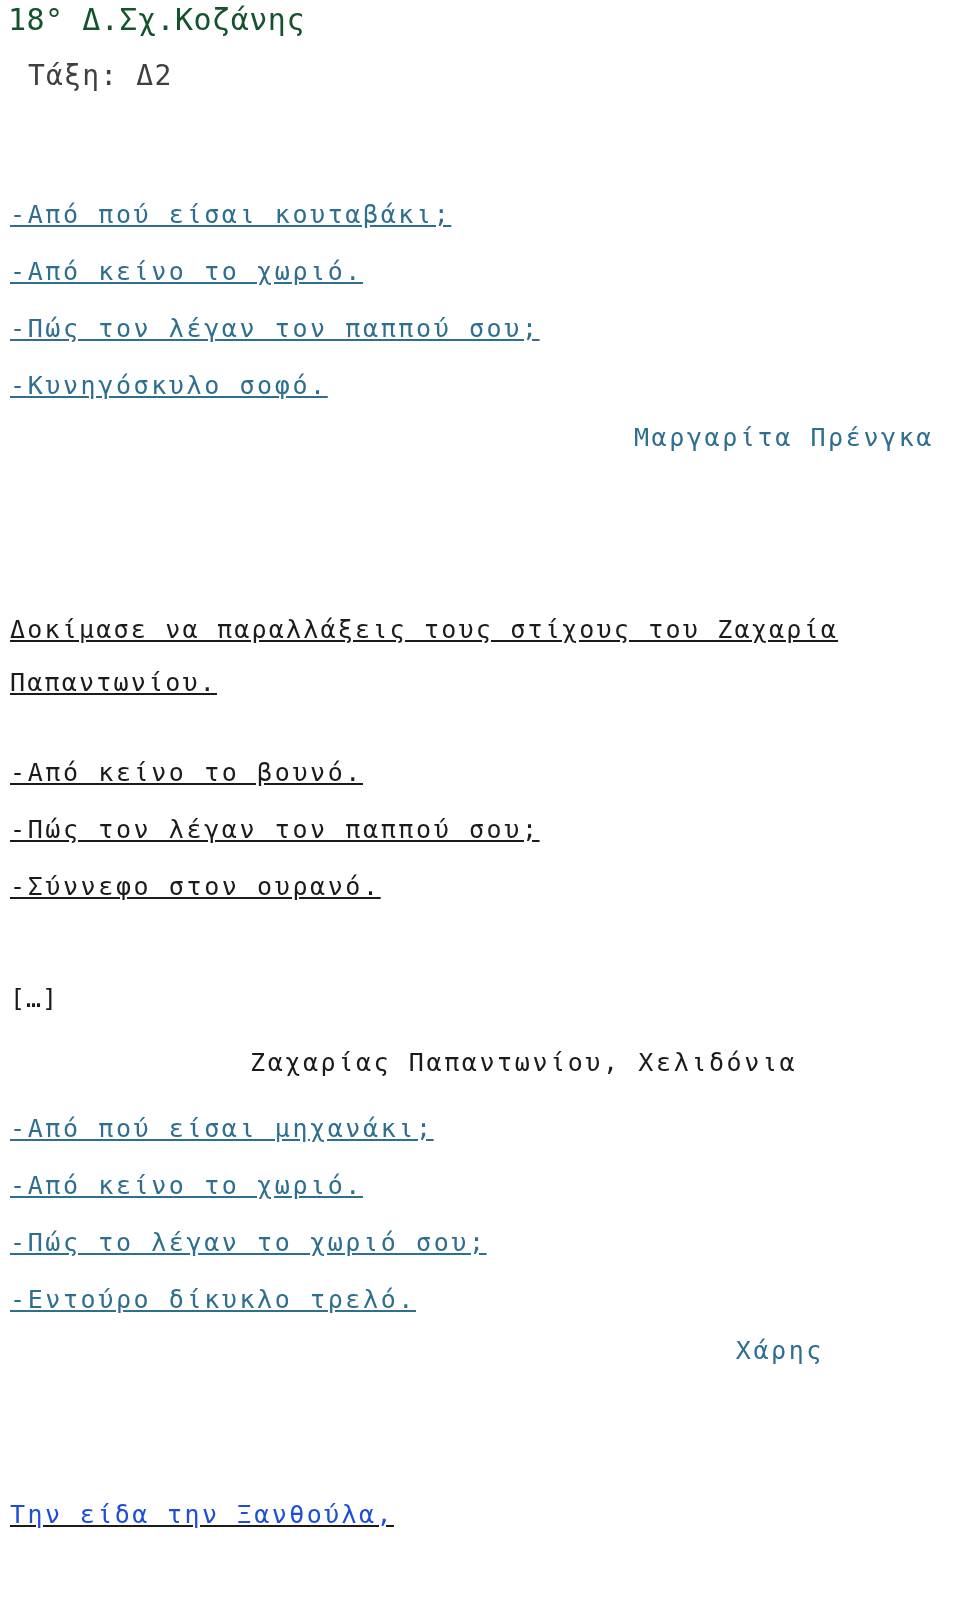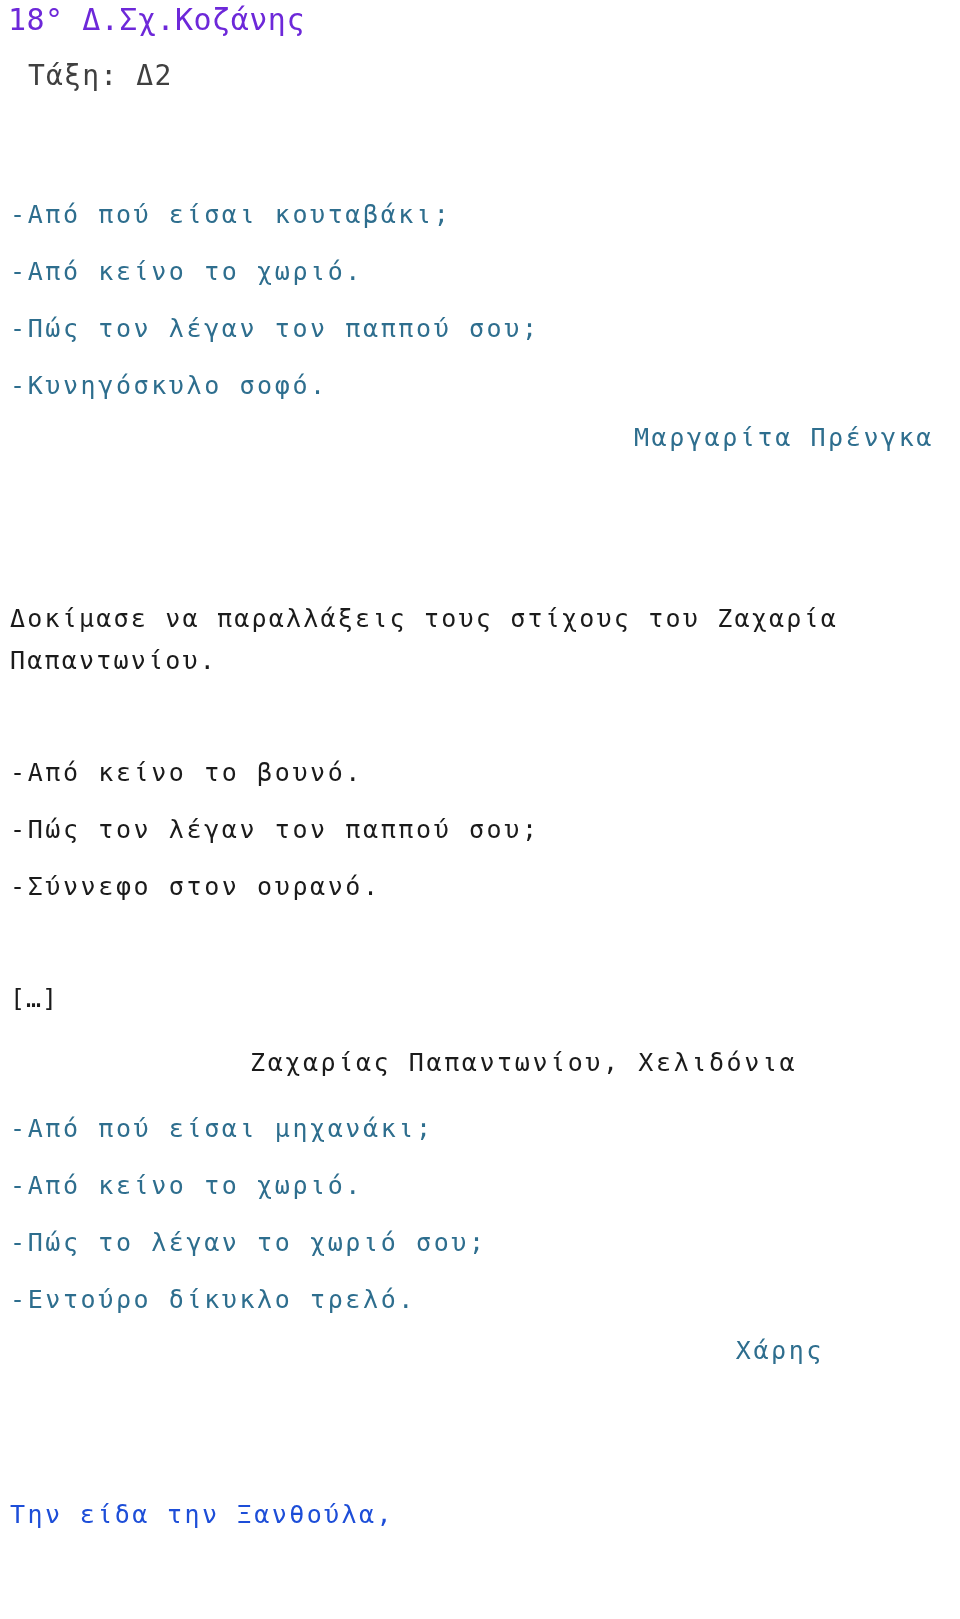--- a/index.html
+++ b/index.html
@@ -29,57 +29,59 @@
     font-weight: 400;
   }
 
   
   .school-line {
     position: absolute;
     left: 8px;
     top: 2px;
     font-size: 30px;
     line-height: 36px;
-    color: #6d28d9;
+    color: #14532d;
     letter-spacing: 0.5px;
   }
   .class-line {
     position: absolute;
     left: 28px;
     top: 59px;
     font-size: 28px;
     line-height: 34px;
     color: #404040;
     letter-spacing: 1.2px;
   }
 
   
   .block {
     position: absolute;
     left: 10px;
+    text-decoration: underline;
   }
   .blue {
     color: #2e6e8e;
   }
   .black {
     color: #1b1b1b;
   }
 
   .dlg-line {
     font-size: 25px;
     line-height: 57px;
     letter-spacing: 2.6px;
     white-space: pre;
   }
 
   .para-line {
     font-size: 25px;
     line-height: 42px;
     letter-spacing: 2.2px;
     white-space: pre;
+    margin-top: 11px;
   }
 
   .attrib {
     position: absolute;
     font-size: 25px;
     line-height: 34px;
     letter-spacing: 2.6px;
     white-space: pre;
   }
 

